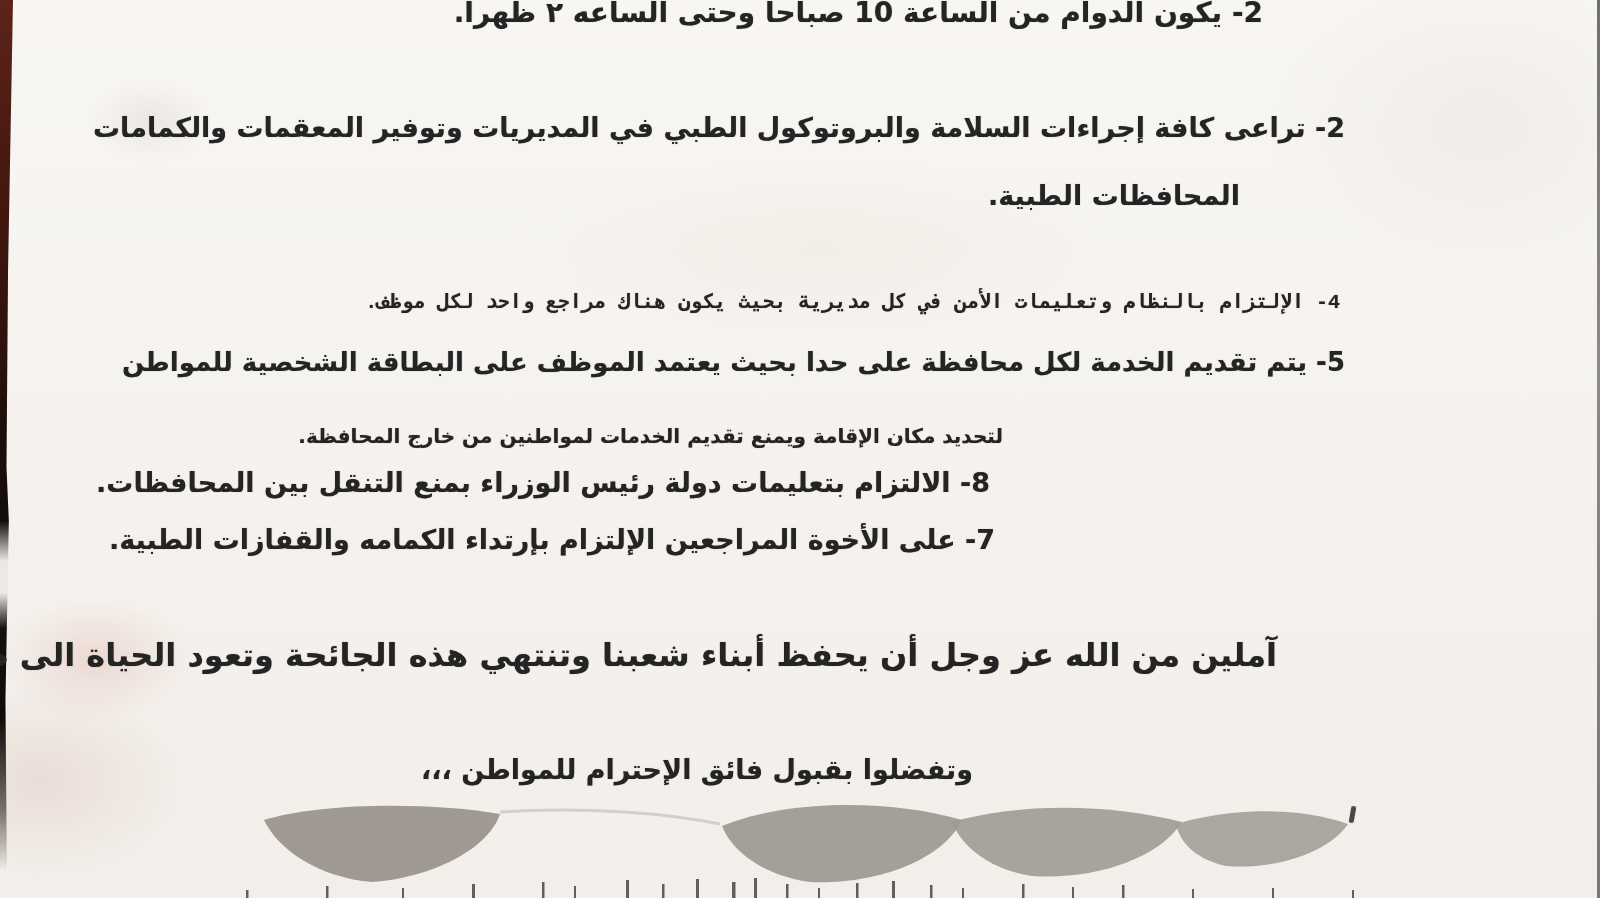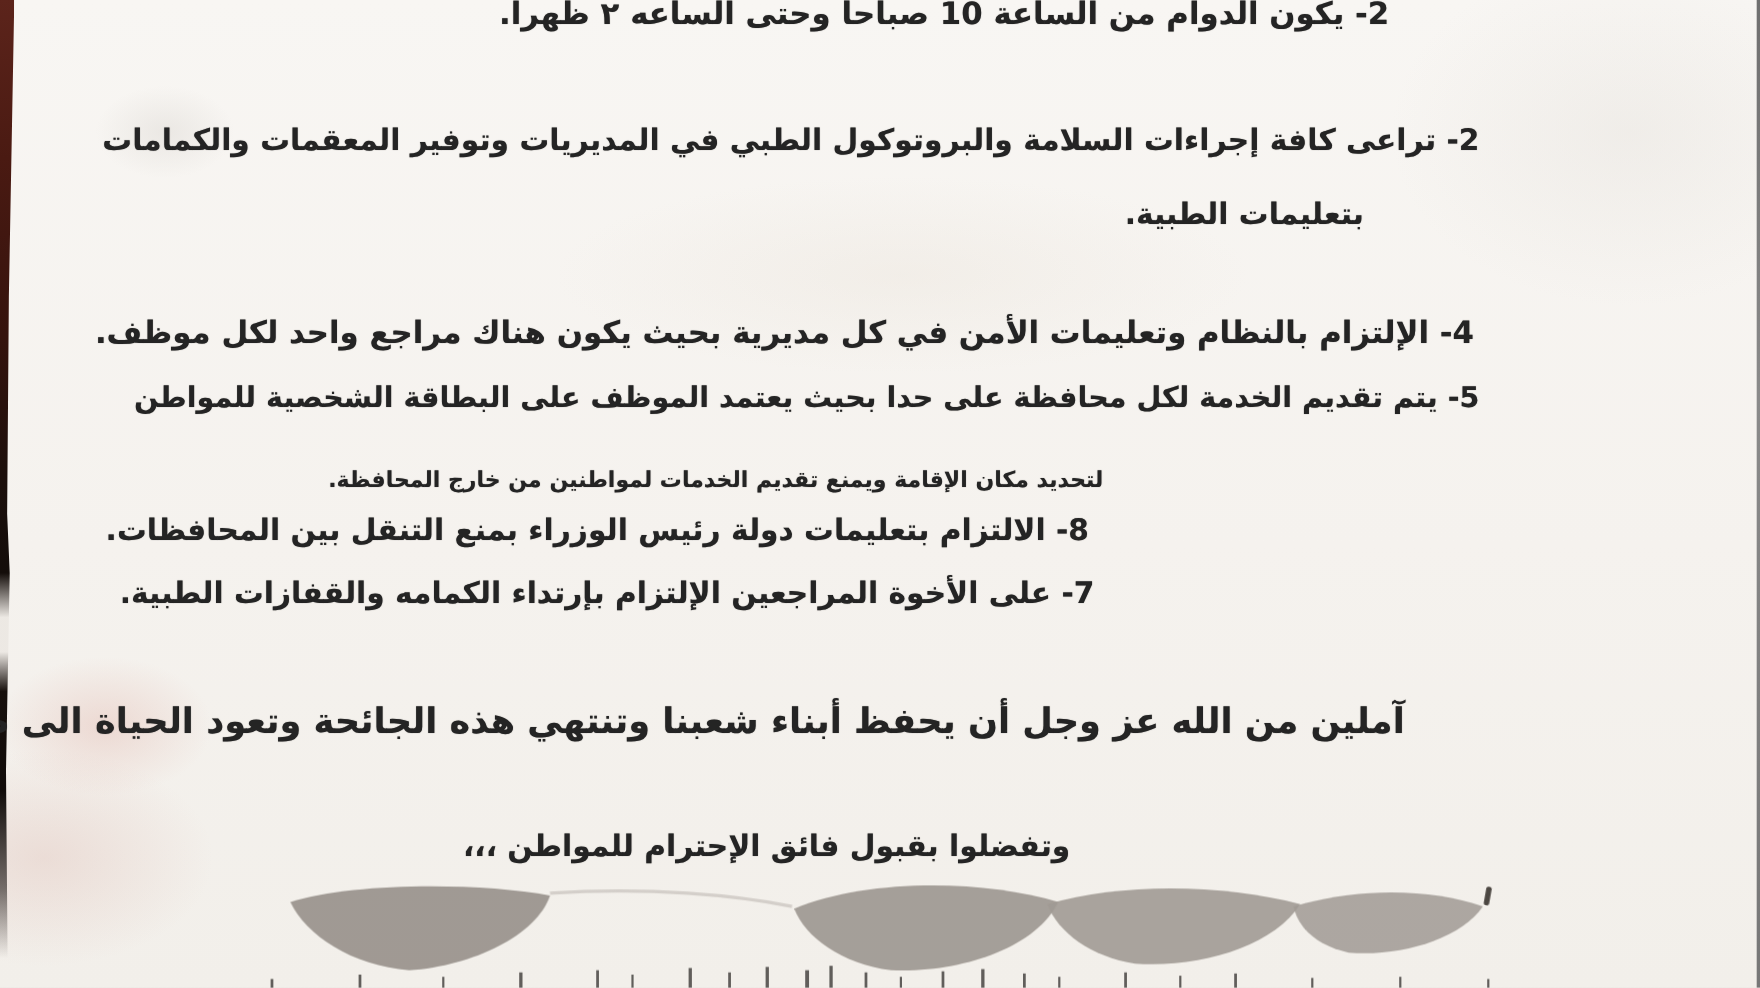--- a/index.html
+++ b/index.html
@@ -34,21 +34,21 @@
   }
   .line{
     position:absolute;direction:rtl;white-space:nowrap;
     color:#242424;font-weight:bold;
     text-shadow:0 0 1px rgba(60,58,55,.55);
     filter:blur(.3px);
   }
   .l0{top:-9px;right:337px;font-size:28px;line-height:44px;}
   .l1{top:106px;right:255px;font-size:27px;line-height:44px;}
   .l2{top:174px;right:360px;font-size:27px;line-height:44px;}
-  .l3{top:281px;right:260px;font-size:28px;line-height:44px;}
+  .l3{top:281px;right:260px;font-size:20px;line-height:44px;font-family:Liberation Mono, monospace;}
   .l4{top:340px;right:255px;font-size:26px;line-height:44px;margin-left:35px;}
   .l5{top:414px;right:597px;font-size:20px;line-height:44px;}
   .l6{top:461px;right:610px;font-size:27px;line-height:44px;}
   .l7{top:518px;right:605px;font-size:27px;line-height:44px;text-align:center;}
   .l8{top:632px;right:323px;font-size:32px;line-height:46px;}
   .l9{top:748px;right:627px;font-size:27px;line-height:44px;}
   .scribbles{position:absolute;left:250px;top:792px;}
   .small-tick{
     position:absolute;left:1350px;top:806px;width:5px;height:17px;
     background:#4c4742;border-radius:2px;transform:rotate(10deg);
@@ -59,21 +59,21 @@
 </head>
 <body>
 
 <div class="paper"></div>
 
 <div class="left-edge"></div>
 <div class="right-edge-line"></div>
 
 <div class="line l0">2- يكون الدوام من الساعة 10 صباحا وحتى الساعه ٢ ظهرا.</div>
 <div class="line l1">2- تراعى كافة إجراءات السلامة والبروتوكول الطبي في المديريات وتوفير المعقمات والكمامات</div>
-<div class="line l2">بتعليمات الطبية.</div>
+<div class="line l2">المحافظات الطبية.</div>
 <div class="line l3">4- الإلتزام بالنظام وتعليمات الأمن في كل مديرية بحيث يكون هناك مراجع واحد لكل موظف.</div>
 <div class="line l4">5- يتم تقديم الخدمة لكل محافظة على حدا بحيث يعتمد الموظف على البطاقة الشخصية للمواطن</div>
 <div class="line l5">لتحديد مكان الإقامة ويمنع تقديم الخدمات لمواطنين من خارج المحافظة.</div>
 <div class="line l6">8- الالتزام بتعليمات دولة رئيس الوزراء بمنع التنقل بين المحافظات.</div>
 <div class="line l7">7- على الأخوة المراجعين الإلتزام بإرتداء الكمامه والقفازات الطبية.</div>
 <div class="line l8">آملين من الله عز وجل أن يحفظ أبناء شعبنا وتنتهي هذه الجائحة وتعود الحياة الى طبيعتها.</div>
 <div class="line l9">وتفضلوا بقبول فائق الإحترام للمواطن ،،،</div>
 
 <svg class="scribbles" width="1120" height="100" viewBox="0 0 1120 100">
   <g fill="#8e8781" opacity="0.82">

